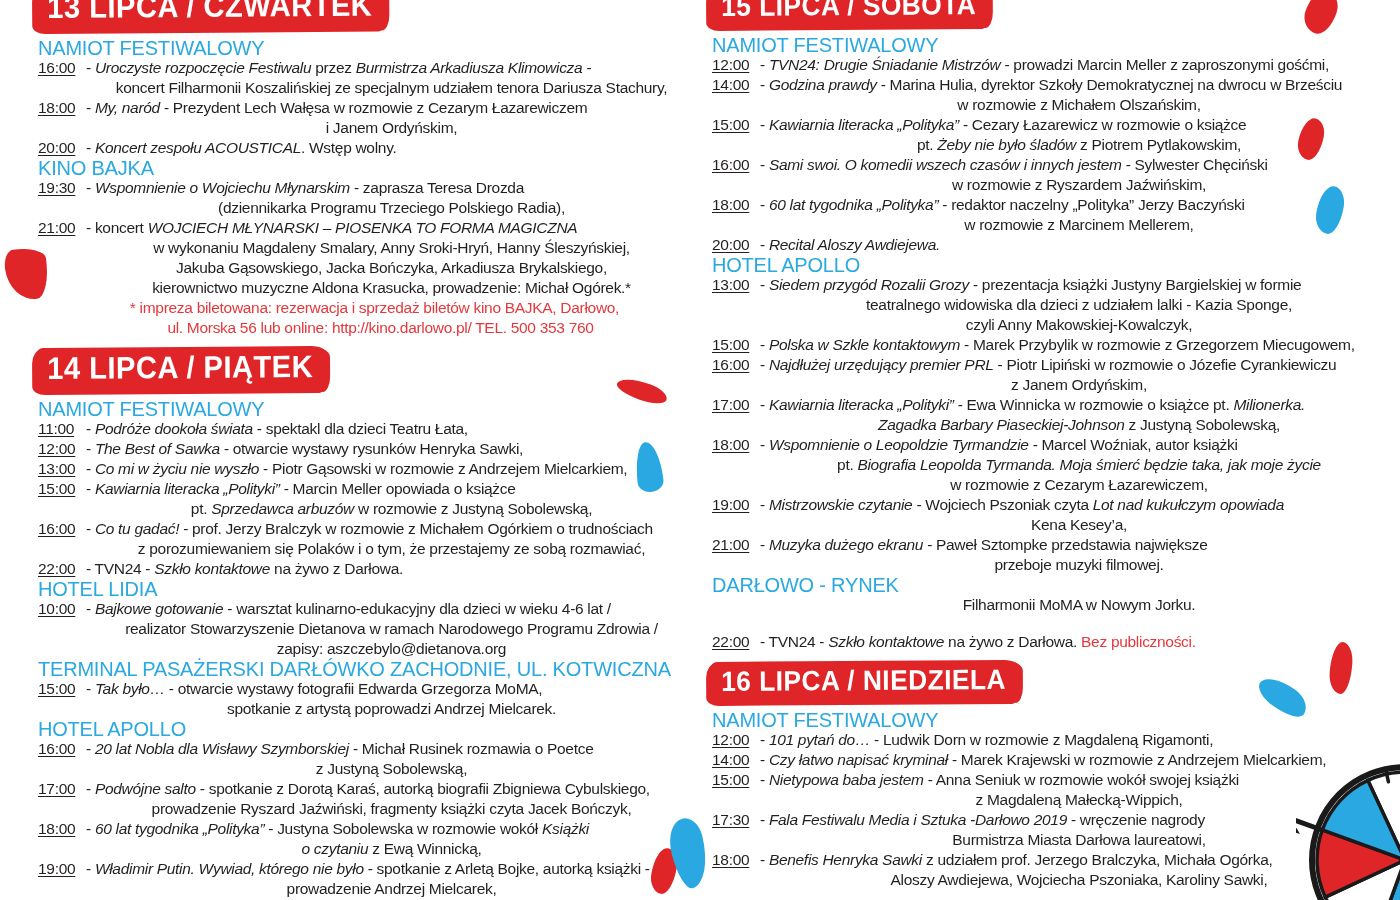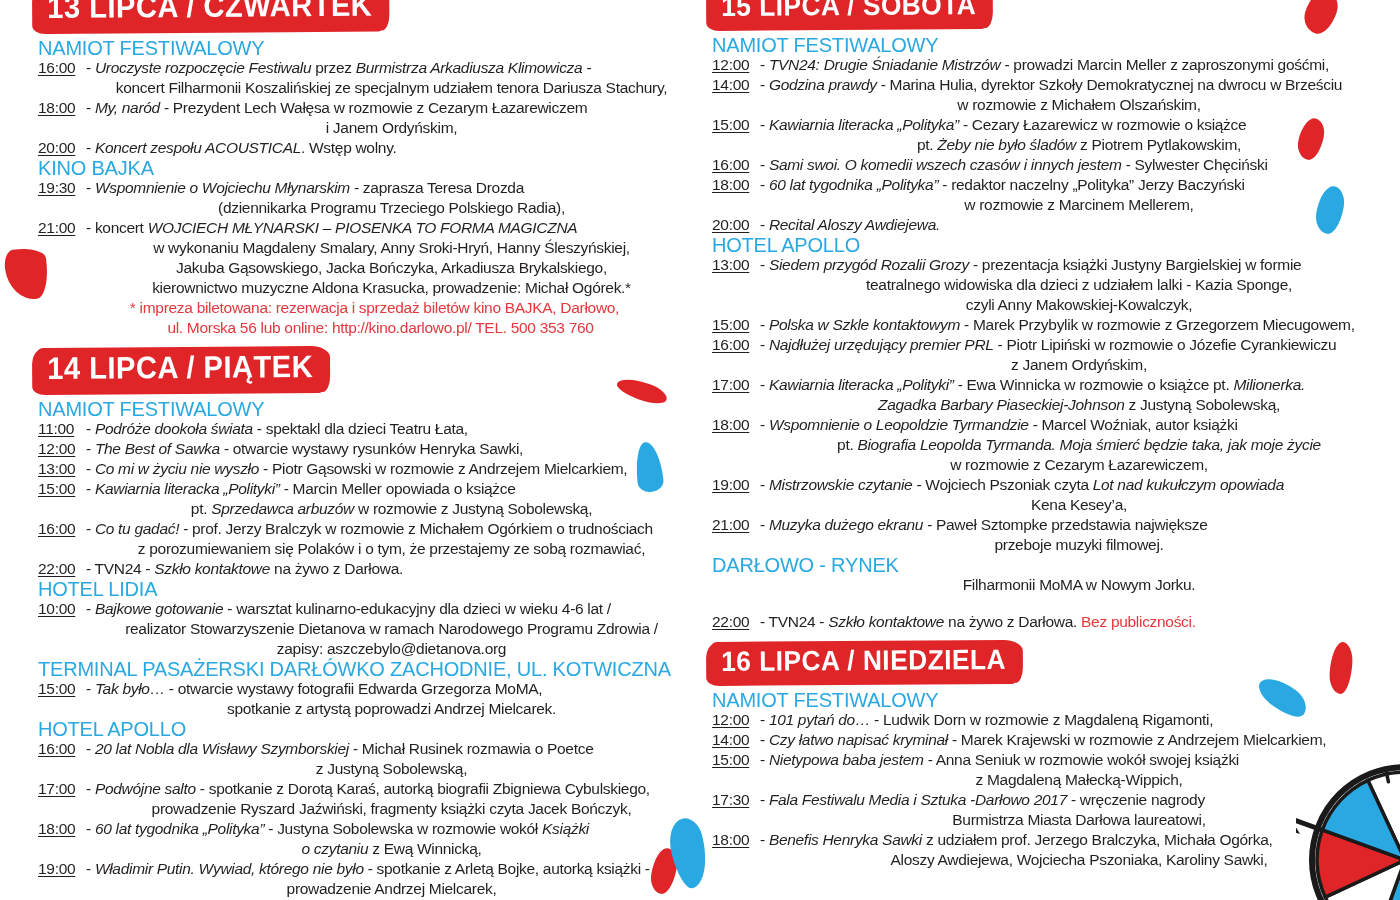--- a/index.html
+++ b/index.html
@@ -92,20 +92,21 @@
 <div class="col col-right"><div class="badge clipped">15 LIPCA / SOBOTA</div><br><div class="venue">NAMIOT FESTIWALOWY</div><div class="event">
       <div class="line"><span class="time">12:00</span><span class="sep"> - </span><span class="i">TVN24: Drugie Śniadanie Mistrzów</span><span class="n"> - prowadzi Marcin Meller z zaproszonymi gośćmi,</span></div>
     </div><div class="event">
       <div class="line"><span class="time">14:00</span><span class="sep"> - </span><span class="i">Godzina prawdy</span><span class="n"> - Marina Hulia, dyrektor Szkoły Demokratycznej na dwrocu w Brześciu</span></div>
       <div class="line cont"><span class="n">w rozmowie z Michałem Olszańskim,</span></div>
     </div><div class="event">
       <div class="line"><span class="time">15:00</span><span class="sep"> - </span><span class="i">Kawiarnia literacka „Polityka”</span><span class="n"> - Cezary Łazarewicz w rozmowie o książce</span></div>
       <div class="line cont"><span class="n">pt. </span><span class="i">Żeby nie było śladów</span><span class="n">  z Piotrem Pytlakowskim,</span></div>
     </div><div class="event">
       <div class="line"><span class="time">16:00</span><span class="sep"> - </span><span class="i">Sami swoi. O komedii wszech czasów i innych jestem</span><span class="n"> - Sylwester Chęciński</span></div>
+      <div class="line cont"><span class="n">w rozmowie z Ryszardem Jaźwińskim,</span></div>
     </div><div class="event">
       <div class="line"><span class="time">18:00</span><span class="sep"> - </span><span class="i">60 lat tygodnika „Polityka”</span><span class="n"> - redaktor naczelny „Polityka”  Jerzy Baczyński</span></div>
       <div class="line cont"><span class="n">w rozmowie z Marcinem Mellerem,</span></div>
     </div><div class="event">
       <div class="line"><span class="time">20:00</span><span class="sep"> - </span><span class="i">Recital Aloszy Awdiejewa.</span></div>
     </div><div class="venue">HOTEL APOLLO</div><div class="event">
       <div class="line"><span class="time">13:00</span><span class="sep"> - </span><span class="i">Siedem przygód Rozalii Grozy</span><span class="n"> -  prezentacja książki Justyny Bargielskiej w formie</span></div>
       <div class="line cont"><span class="n">teatralnego widowiska dla dzieci z udziałem lalki - Kazia Sponge,</span></div>
       <div class="line cont"><span class="n">czyli Anny Makowskiej-Kowalczyk,</span></div>
     </div><div class="event">
@@ -131,21 +132,21 @@
     </div><div class="event gap">
       <div class="line"><span class="time">22:00</span><span class="sep"> - </span><span class="n">TVN24 - </span><span class="i">Szkło kontaktowe</span><span class="n">  na żywo z Darłowa. </span><span class="r">Bez publiczności.</span></div>
     </div><div class="badge">16 LIPCA / NIEDZIELA</div><br><div class="venue">NAMIOT FESTIWALOWY</div><div class="event">
       <div class="line"><span class="time">12:00</span><span class="sep"> - </span><span class="i">101 pytań do…</span><span class="n"> - Ludwik Dorn w rozmowie z Magdaleną Rigamonti,</span></div>
     </div><div class="event">
       <div class="line"><span class="time">14:00</span><span class="sep"> - </span><span class="i">Czy łatwo napisać kryminał</span><span class="n"> - Marek Krajewski w rozmowie z Andrzejem Mielcarkiem,</span></div>
     </div><div class="event">
       <div class="line"><span class="time">15:00</span><span class="sep"> - </span><span class="i">Nietypowa baba jestem</span><span class="n"> - Anna Seniuk w rozmowie wokół swojej książki</span></div>
       <div class="line cont"><span class="n">z Magdaleną Małecką-Wippich,</span></div>
     </div><div class="event">
-      <div class="line"><span class="time">17:30</span><span class="sep"> - </span><span class="i">Fala Festiwalu Media i Sztuka -Darłowo 2017</span><span class="n"> - wręczenie nagrody</span></div>
+      <div class="line"><span class="time">17:30</span><span class="sep"> - </span><span class="i">Fala Festiwalu Media i Sztuka -Darłowo 2019</span><span class="n"> - wręczenie nagrody</span></div>
       <div class="line cont"><span class="n">Burmistrza Miasta Darłowa laureatowi,</span></div>
     </div><div class="event">
       <div class="line"><span class="time">18:00</span><span class="sep"> - </span><span class="i">Benefis Henryka Sawki</span><span class="n"> z udziałem prof. Jerzego Bralczyka, Michała Ogórka,</span></div>
       <div class="line cont"><span class="n">Aloszy Awdiejewa, Wojciecha Pszoniaka, Karoliny Sawki,</span></div>
     </div></div>
 
 <svg class="umbrella" viewBox="0 0 220 235" xmlns="http://www.w3.org/2000/svg">
   <g stroke="#1a1a1a" stroke-width="3.5" stroke-linejoin="round">
     <path d="M109 98 L71.8 18.3 A88 88 0 0 1 139.1 15.3 Z" fill="#ffffff"></path>
     <path d="M109 98 L139.1 15.3 A88 88 0 0 1 188.7 60.8 Z" fill="var(--red)"></path>

